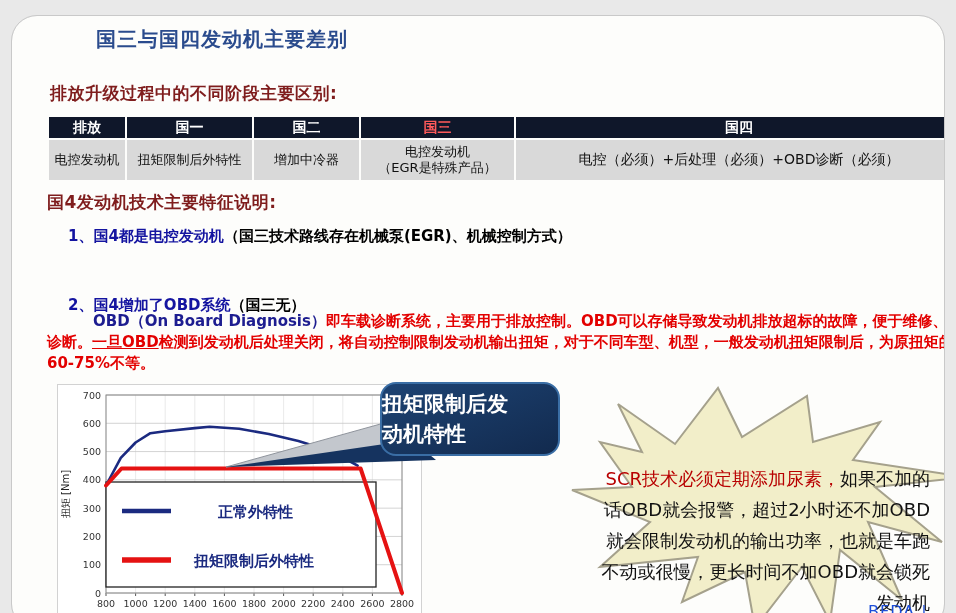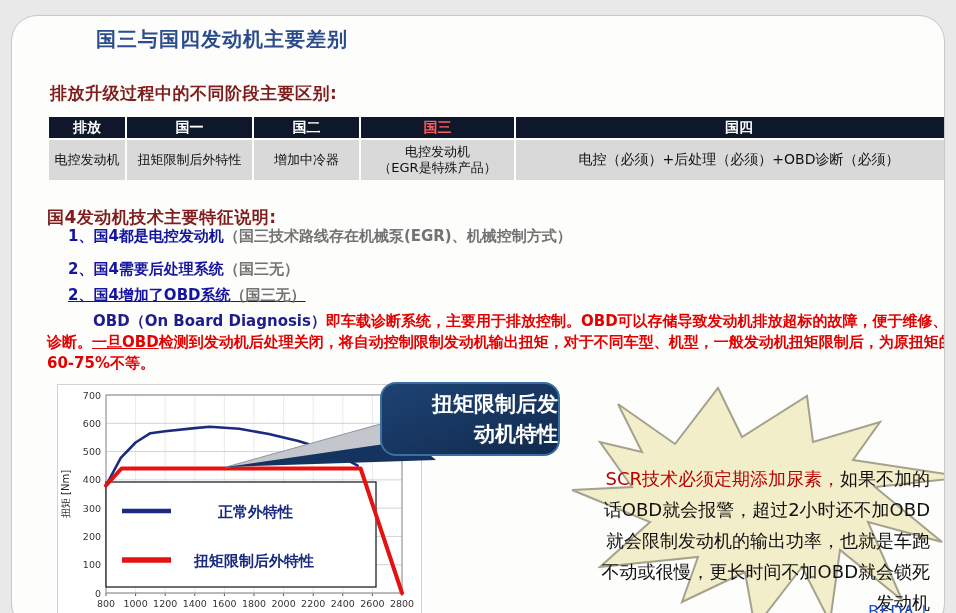--- a/index.html
+++ b/index.html
@@ -7,50 +7,50 @@
   #slide{
     position:relative;width:932px;height:613px;margin:16px auto;
     background:#fdfdfb;overflow:hidden;outline:1px solid #c9c9c9;
     font-family:"DejaVu Sans","Liberation Sans",sans-serif;
     border-radius:25px;
   }
   .abs{position:absolute;}
   .title{left:84px;top:10px;font-size:20px;font-weight:bold;color:#2a4b8d;letter-spacing:1px;}
   .red-head{font-size:17px;font-weight:bold;color:#7f1d1d;letter-spacing:0.5px;}
   .h1pos{left:38px;top:66px;}
-  .h2pos{left:35px;top:190px;}
+  .h2pos{left:35px;top:175px;}
 
   
   .tblwrap{left:35px;top:99px;width:917px;}
   table.stages{border-collapse:separate;border-spacing:2px;width:100%;table-layout:fixed;}
   table.stages th{background:#0f172a;color:#fff;font-size:14px;font-weight:bold;height:21px;padding:0;text-align:center;}
   table.stages td{background:#d9d9d9;color:#111;font-size:13px;height:40px;padding:0 2px;text-align:center;vertical-align:middle;}
   .cell-2line{font-size:12.5px;line-height:1.25;}
 
   
   .item{left:56px;font-size:15px;font-weight:bold;color:#1414a0;white-space:nowrap;}
-  .item .paren{color:#737373;}
+  .item .paren{color:#000000;}
 
   
   .obd{left:35px;top:295px;width:910px;font-size:15px;font-weight:bold;line-height:21px;text-indent:46px;}
   .obd .blue{color:#1d1d90;}
   .obd .red{color:#e30000;}
   .obd .ul{text-decoration:underline;}
 
   
   .chartpanel{left:45px;top:368px;width:365px;height:244px;background:#ffffff;border:1px solid #d2d2d2;}
   .chartpanel svg{display:block;}
 
   
   .balloon{
     left:368px;top:366px;width:180px;height:74px;z-index:6;
     background:linear-gradient(160deg,#1d4373 0%,#122a4e 100%);
     border:2px solid #3a6ea5;border-radius:16px;
     color:#ffffff;font-weight:bold;font-size:21px;line-height:30px;
-    text-align:right;padding-top:5px;
+    text-align:left;padding-top:5px;
   }
   .tailsvg{left:190px;top:396px;z-index:5;}
 
   
   .starsvg{left:558px;top:366px;z-index:2;}
   .startext{
     left:578px;top:447px;width:340px;z-index:3;
     font-size:18px;font-weight:normal;line-height:31px;color:#111;text-align:right;
   }
   .startext .red{color:#b80000;}
@@ -95,24 +95,21 @@
       </tr>
     </tbody>
       </table>
   </div>
 
   <div class="abs red-head h2pos">国4发动机技术主要特征说明:</div>
 
   <div class="abs item" style="top:211px;">
     <span>1、国4都是电控发动机</span><span class="paren">（国三技术路线存在机械泵(EGR)、机械控制方式）</span>
   </div>
-  <div class="abs item" style="top:244px;">
-    <span>2、国4需要后处理系统</span><span class="paren">（国三无）</span>
-  </div>
-  <div class="abs item" style="top:270px;text-decoration:underline;">
+  <div class="abs item" style="top:280px;">
     <span>2、国4增加了OBD系统</span><span class="paren">（国三无）</span>
   </div>
 
   <div class="abs obd">
     <span class="blue">OBD（On Board Diagnosis）</span><span class="red">即车载诊断系统，主要用于排放控制。OBD可以存储导致发动机排放超标的故障，便于维修、诊断。</span><span class="red ul">一旦OBD</span><span class="red">检测到发动机后处理关闭，将自动控制限制发动机输出扭矩，对于不同车型、机型，一般发动机扭矩限制后，为原扭矩的60-75%不等。</span>
   </div>
 
   <div class="abs chartpanel">
     <svg id="chart-svg" width="363" height="242" viewBox="0 0 363 242">
         <line x1="48" y1="10" x2="48" y2="208" stroke="#e4e4e4" stroke-width="0.8"></line>

